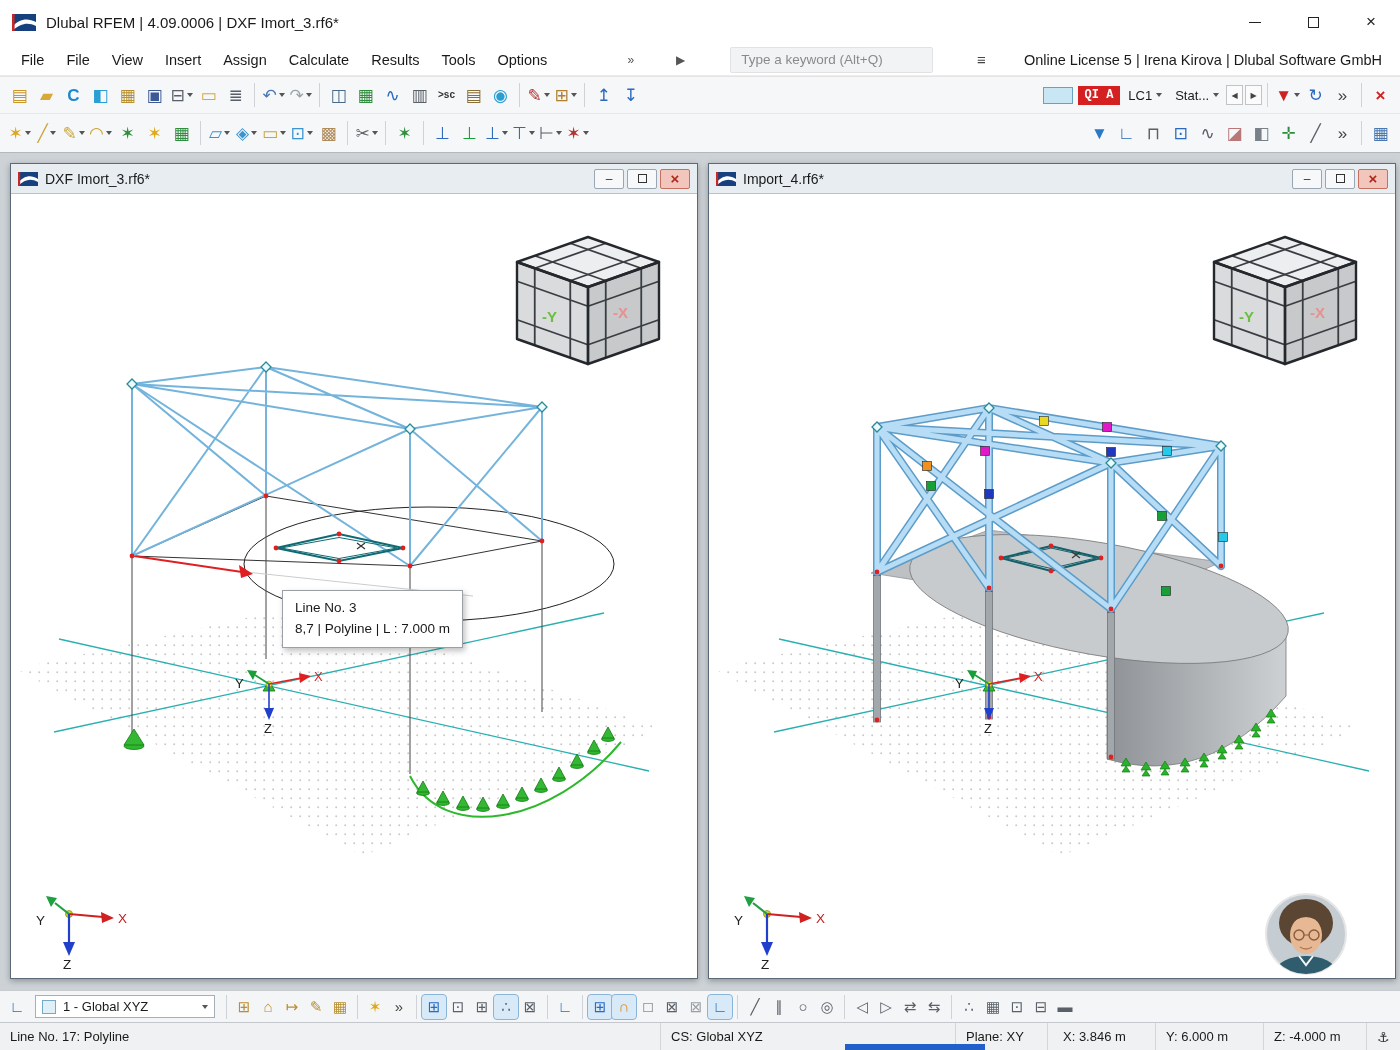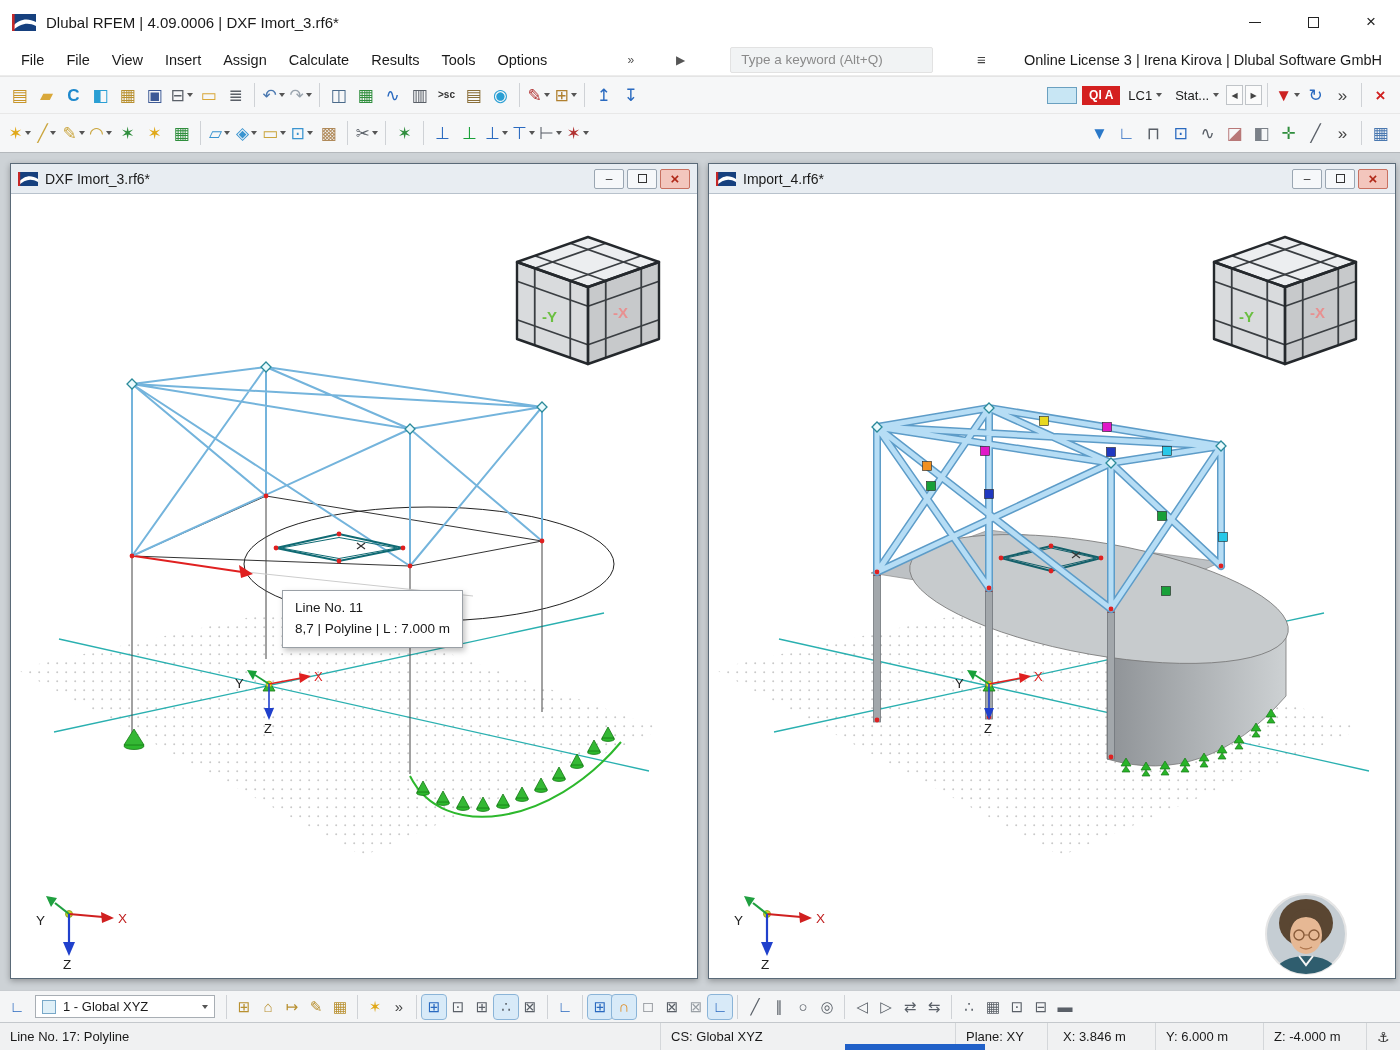--- a/index.html
+++ b/index.html
@@ -31,21 +31,21 @@
   .iconrow { display:flex; align-items:center; }
   .tbicon { min-width:27px; height:27px; display:flex; align-items:center; justify-content:center; padding:0 2px; border-radius:3px; }
   .tbicon.active { background:#d8eaf8; outline:1px solid #8ab4d8; }
   .glyph { font-size:17px; line-height:1; }
   .glyph.small { font-size:10px; font-weight:bold; }
   .glyph.boldg { font-weight:bold; }
   .drop { width:0; height:0; border-left:3.5px solid transparent; border-right:3.5px solid transparent; border-top:4.5px solid #555; margin-left:2px; }
   .vsep { width:1px; height:24px; background:#cfd2d6; margin:0 5px; flex:none; }
   .tbright { margin-left:auto; display:flex; align-items:center; }
   .swatch { width:30px; height:17px; background:#c8e6f4; border:1px solid #6aa0c0; display:inline-block; }
-  .badge-qia { background:#d42020; color:#fff; font-size:12px; font-weight:bold; padding:2.5px 7px; margin-left:5px; }
+  .badge-qia { background:#d42020; color:#fff; font-size:12px; font-weight:bold; padding:2.5px 7px; margin-left:5px;font-family:Liberation Mono, monospace; }
   .dd { display:flex; align-items:center; font-size:13px; padding:2px 5px; margin-left:3px;justify-content:space-between; }
   .dd .drop { margin-left:4px; }
   .arrowbtn { width:17px; height:20px; display:flex; align-items:center; justify-content:center; font-size:8px; color:#444; border:1px solid #c0c4c8; background:#fbfbfb; margin-left:2px; }
 
   
   .mdi { position:relative; height:837px; background:#cdd2d6; }
   .child { position:absolute; top:10px; width:688px; height:816px; border:1px solid #5a6a78; background:#fff; box-shadow:0 2px 6px rgba(0,0,0,.3); display:flex; flex-direction:column; }
   .child.leftwin { left:10px; }
   .child.rightwin { left:708px;text-align:center; }
   .ctitle { height:30px; background:#e8edf2; display:flex; align-items:center; padding:0 7px; border-bottom:1px solid #b8c2cc; flex:none; }
@@ -109,21 +109,21 @@
       <span class="menuitem">Tools</span>
       <span class="menuitem">Options</span>
     </span>
   <span class="flex1"></span>
   <span class="mb-glyph">»</span>
   <span class="mb-glyph">▶</span>
   <div class="searchbox">
     <input type="text" placeholder="Type a keyword (Alt+Q)" style="">
   </div>
   <span class="license-icon">≡</span>
-  <span class="license">Online License 3 | Irena Kirova | Dlubal Software GmbH</span>
+  <span class="license">Online License 5 | Irena Kirova | Dlubal Software GmbH</span>
 </div>
 
 <div class="toolbar tb1">
   <span class="iconrow">
       <span class="tbicon">
         <span class="glyph" style="color: rgb(200, 150, 42);">▤</span>
       </span>
       <span class="tbicon">
         <span class="glyph" style="color: rgb(217, 168, 58);">▰</span>
       </span>
@@ -487,21 +487,21 @@
           <text x="107" y="729" fill="#c02020" font-size="13.5">X</text>
           <line x1="58" y1="720" x2="44" y2="709" stroke="#20a040" stroke-width="2.2"></line>
           <polygon points="35,702 46,704 40,713" fill="#20a040"></polygon>
           <text x="25" y="731" fill="#222" font-size="13.5">Y</text>
           <line x1="58" y1="720" x2="58" y2="750" stroke="#2040cc" stroke-width="2.2"></line>
           <polygon points="58,762 52,748 64,748" fill="#2040cc"></polygon>
           <text x="52" y="775" fill="#222" font-size="13.5">Z</text>
         </g>
       </svg>
       <div class="tooltip">
-        <div>Line No. 11</div>
+        <div>Line No. 3</div>
         <div>8,7 | Polyline | L : 7.000 m</div>
       </div>
     </div>
   </div>
 
   <div class="child rightwin">
     <div class="ctitle">
       <svg width="20" height="14" viewBox="0 0 20 14">
         <rect width="20" height="14" fill="#16407e"></rect>
         <path d="M0,11 C7,3 13,3 20,7 L20,10 C13,6 7,7 0,14 Z" fill="#fff"></path>

